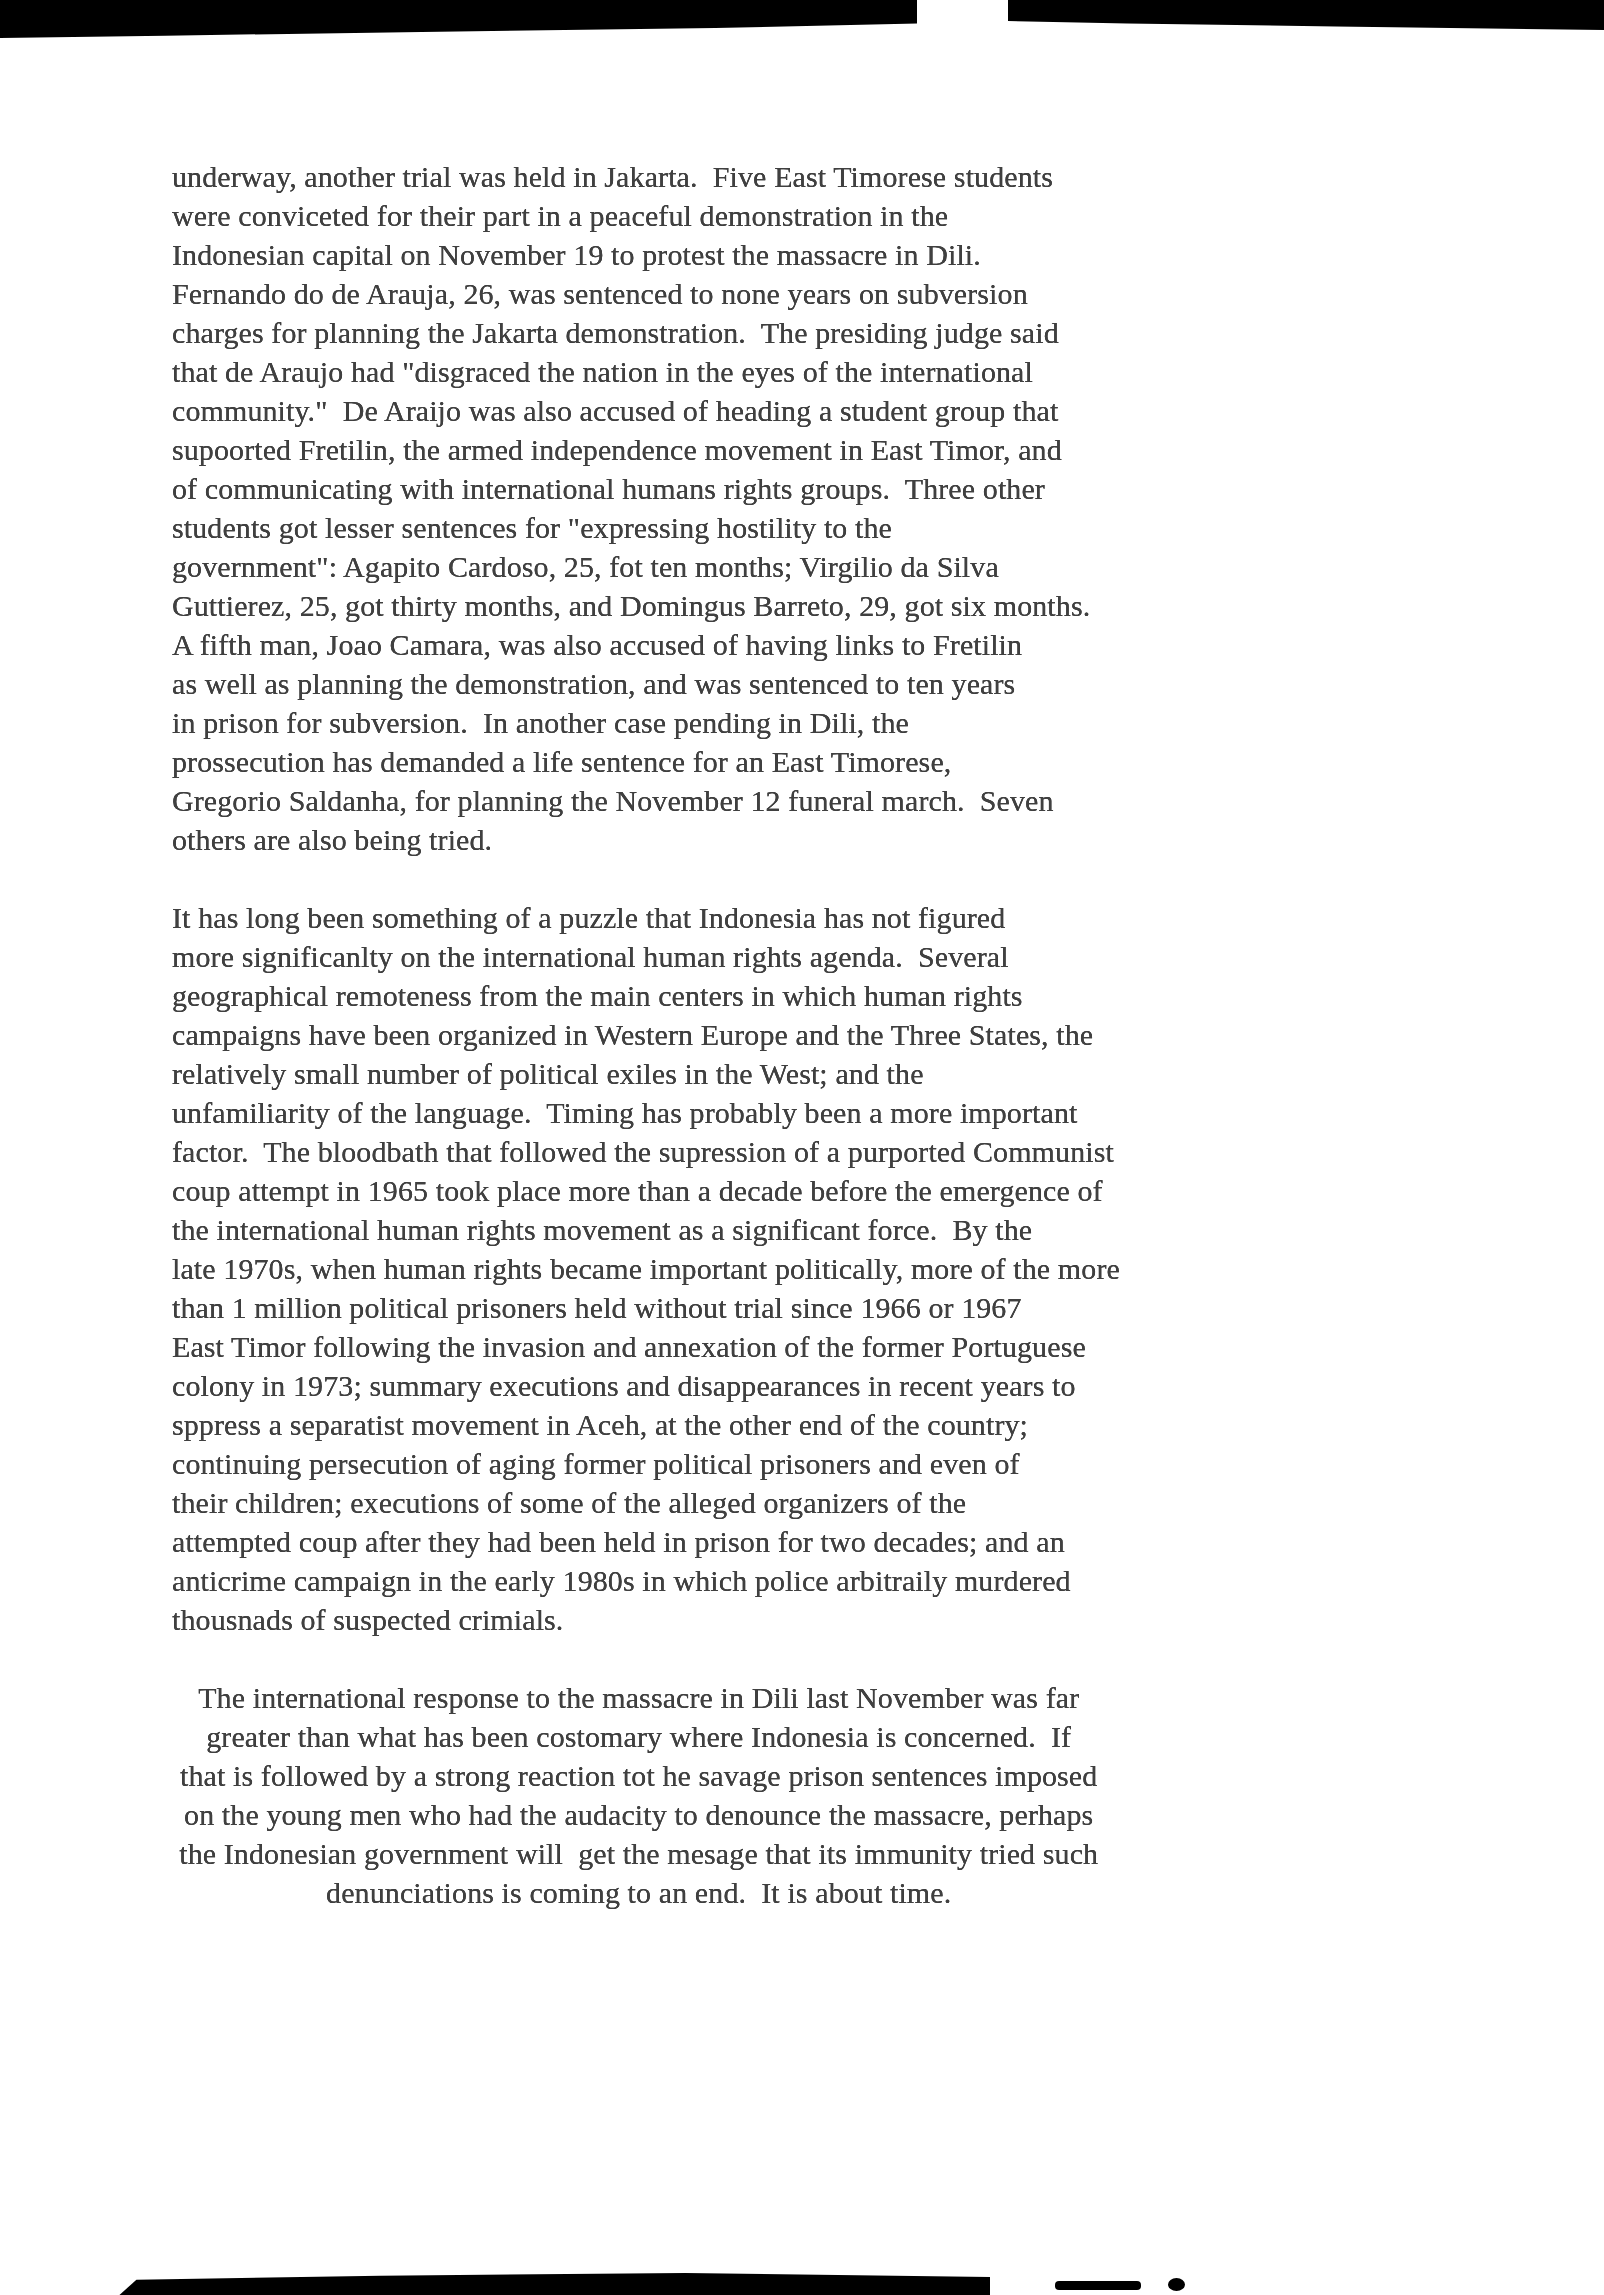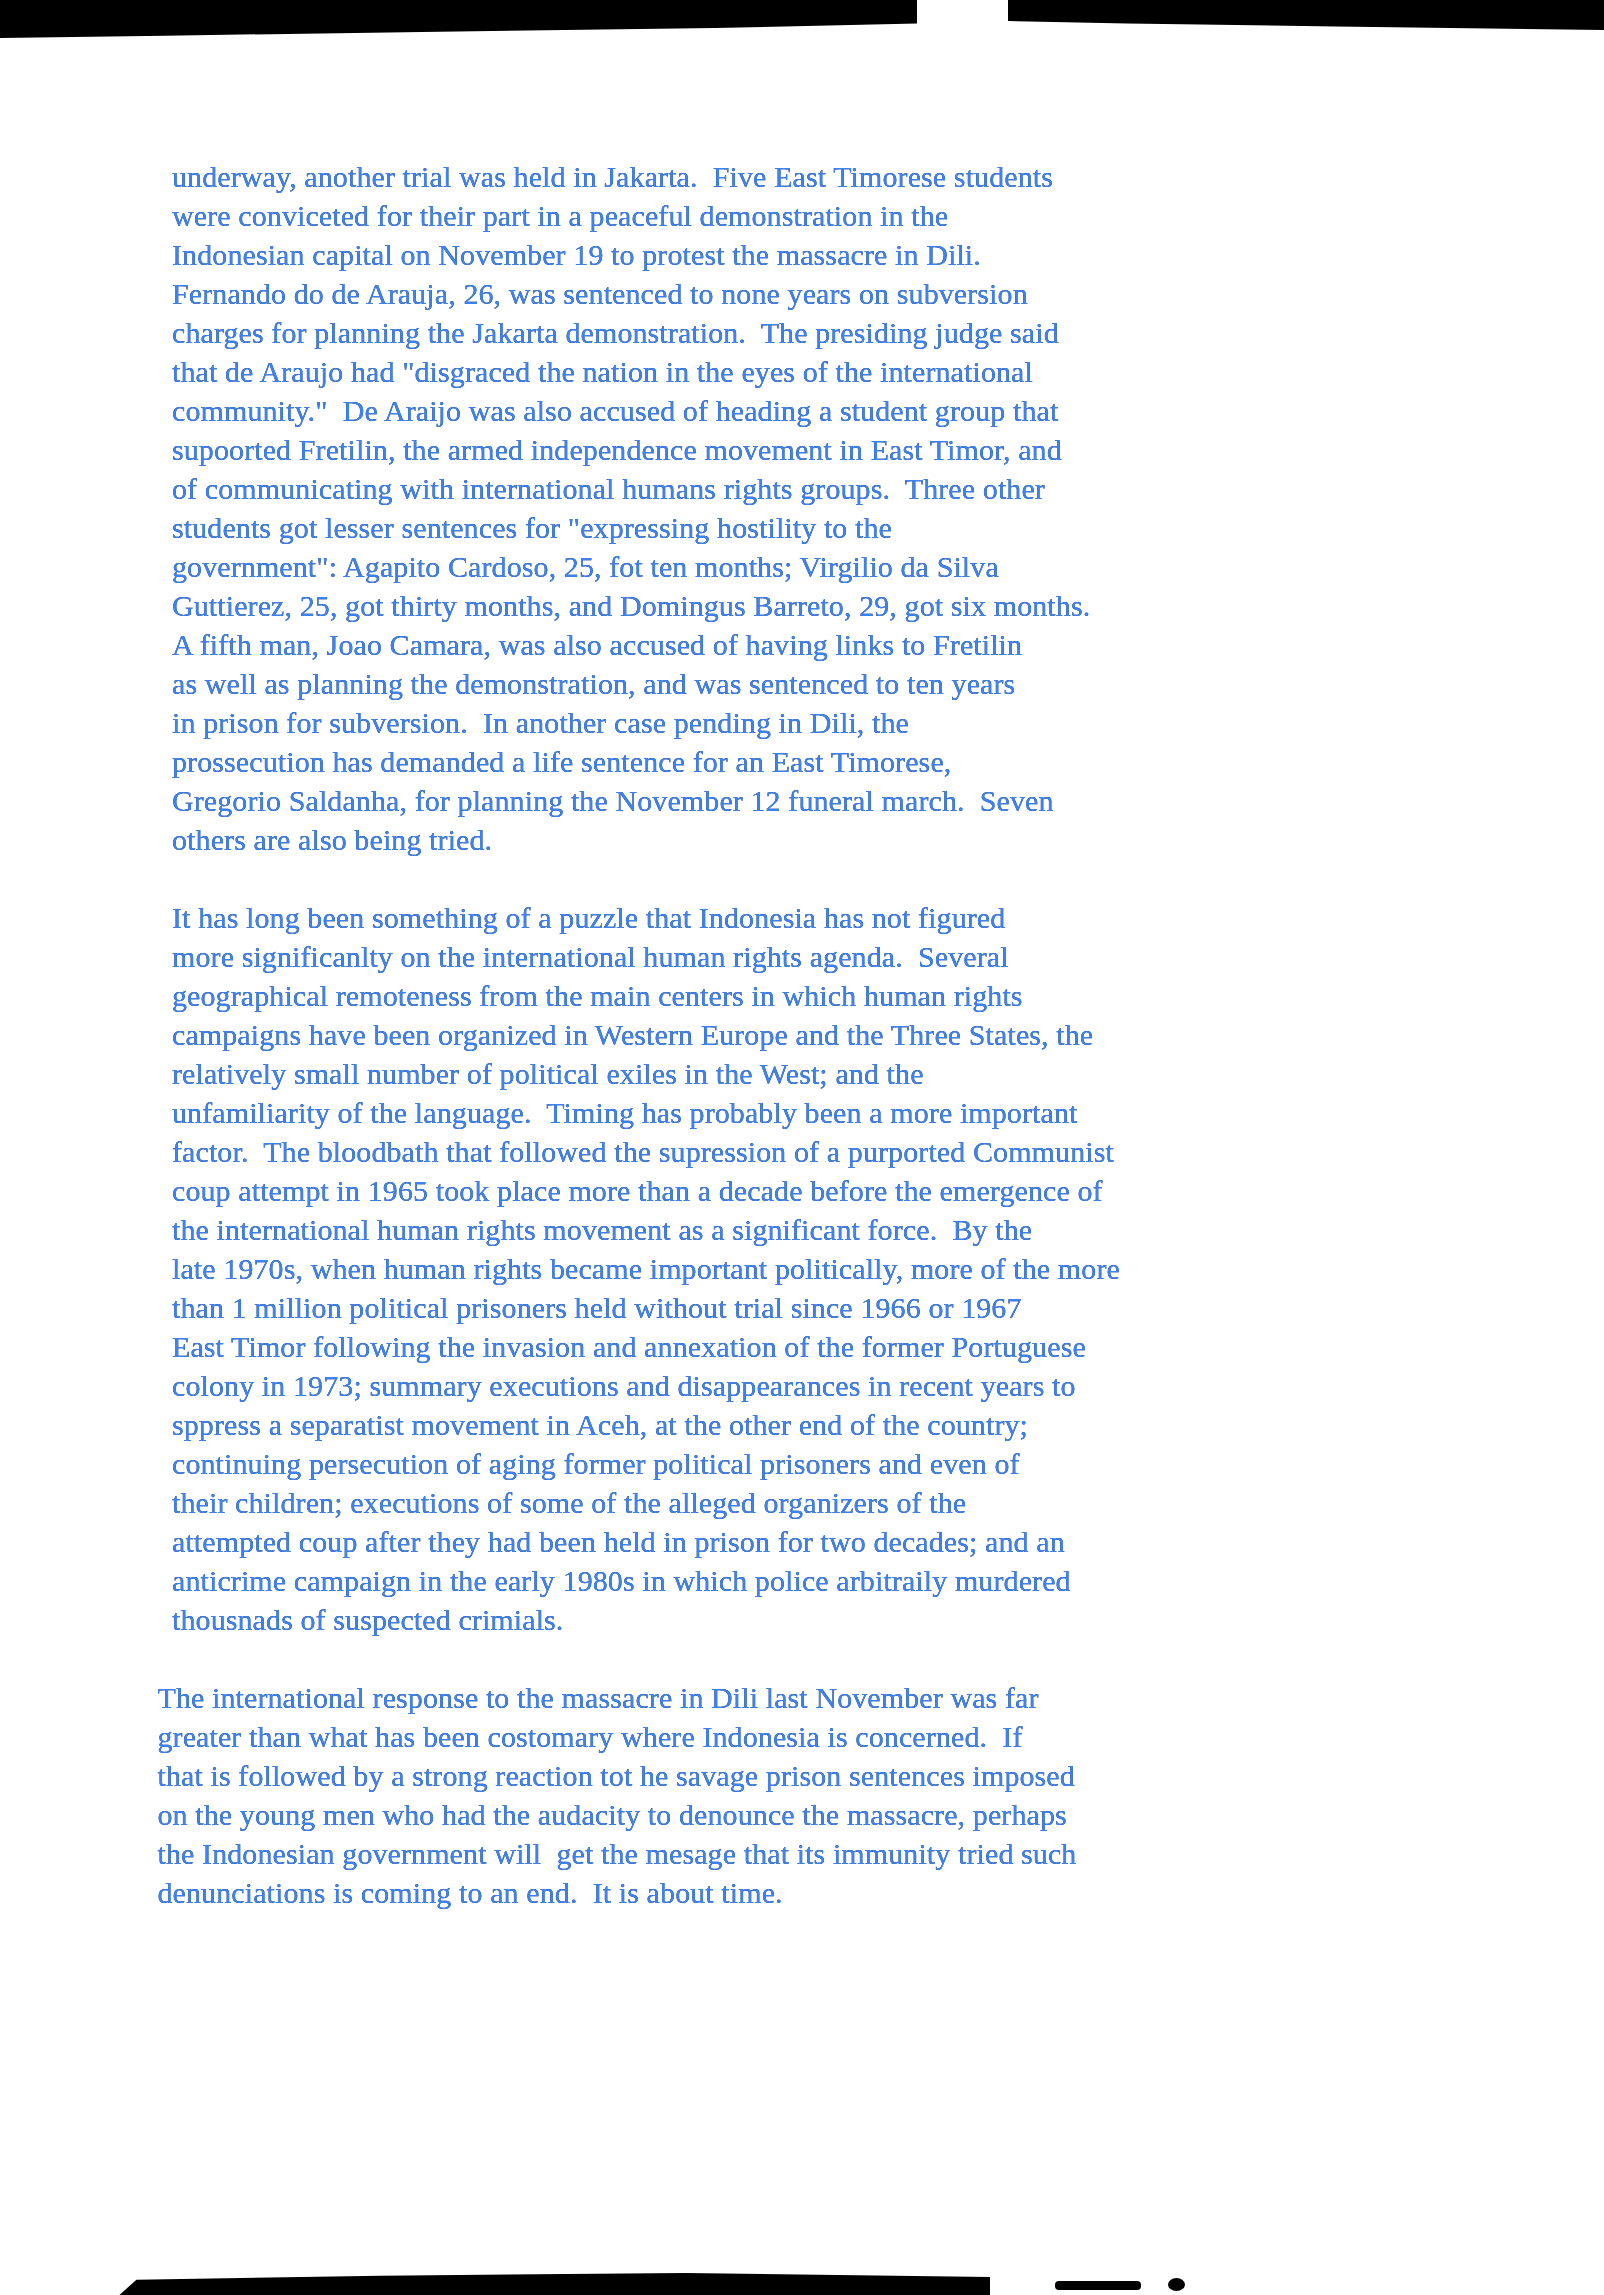--- a/index.html
+++ b/index.html
@@ -24,20 +24,21 @@
     font-size: 30px;
     line-height: 39px;
     font-weight: 400;
   }
   .para {
     margin: 0 0 39px 0;
     padding: 0;
   }
   .para:last-child {
     margin-left: -14.5px; 
+    text-align: center;
   }
   .line {
     display: block;
     white-space: pre;              
     text-shadow: 0 0 0.5px rgba(0,0,0,0.85); 
     letter-spacing: 0.1px;
   }
   
   .artifact {
     position: absolute;
@@ -73,21 +74,21 @@
 <body>
 
 <div class="page">
 
   <div class="artifact bar-top-left" style="background: rgb(0, 0, 0);"></div>
   <div class="artifact bar-top-right" style="background: rgb(0, 0, 0);"></div>
   <div class="artifact bar-bottom-main" style="background: rgb(0, 0, 0);"></div>
   <div class="artifact bar-bottom-dash" style="background: rgb(0, 0, 0);"></div>
   <div class="artifact bar-bottom-dot" style="background: rgb(0, 0, 0);"></div>
 
-  <div class="doc" style="color: #3b82f6;">
+  <div class="doc" style="color: #404040;">
       <p class="para">
         <span class="line">underway, another trial was held in Jakarta.  Five East Timorese students</span>
         <span class="line">were conviceted for their part in a peaceful demonstration in the</span>
         <span class="line">Indonesian capital on November 19 to protest the massacre in Dili.</span>
         <span class="line">Fernando do de Arauja, 26, was sentenced to none years on subversion</span>
         <span class="line">charges for planning the Jakarta demonstration.  The presiding judge said</span>
         <span class="line">that de Araujo had "disgraced the nation in the eyes of the international</span>
         <span class="line">community."  De Araijo was also accused of heading a student group that</span>
         <span class="line">supoorted Fretilin, the armed independence movement in East Timor, and</span>
         <span class="line">of communicating with international humans rights groups.  Three other</span>

